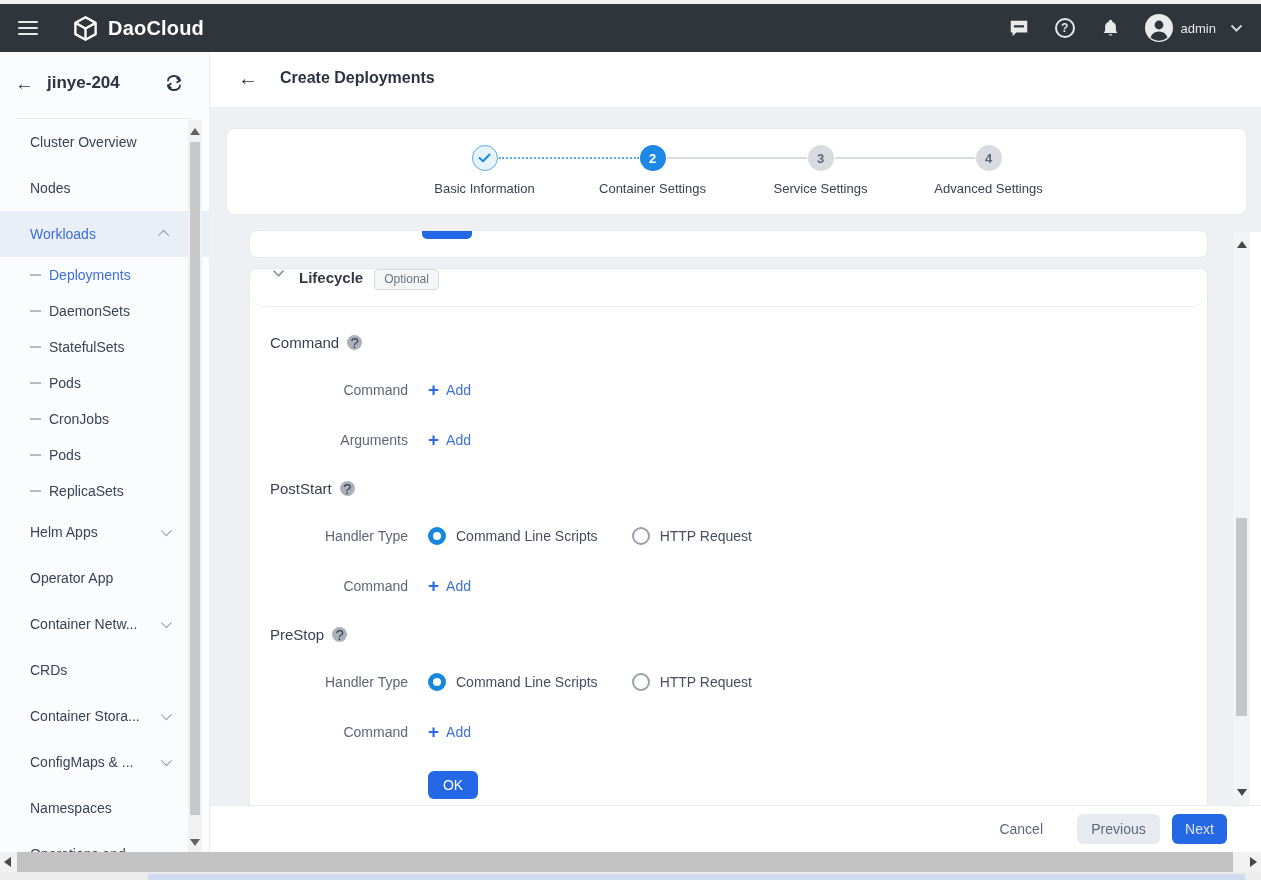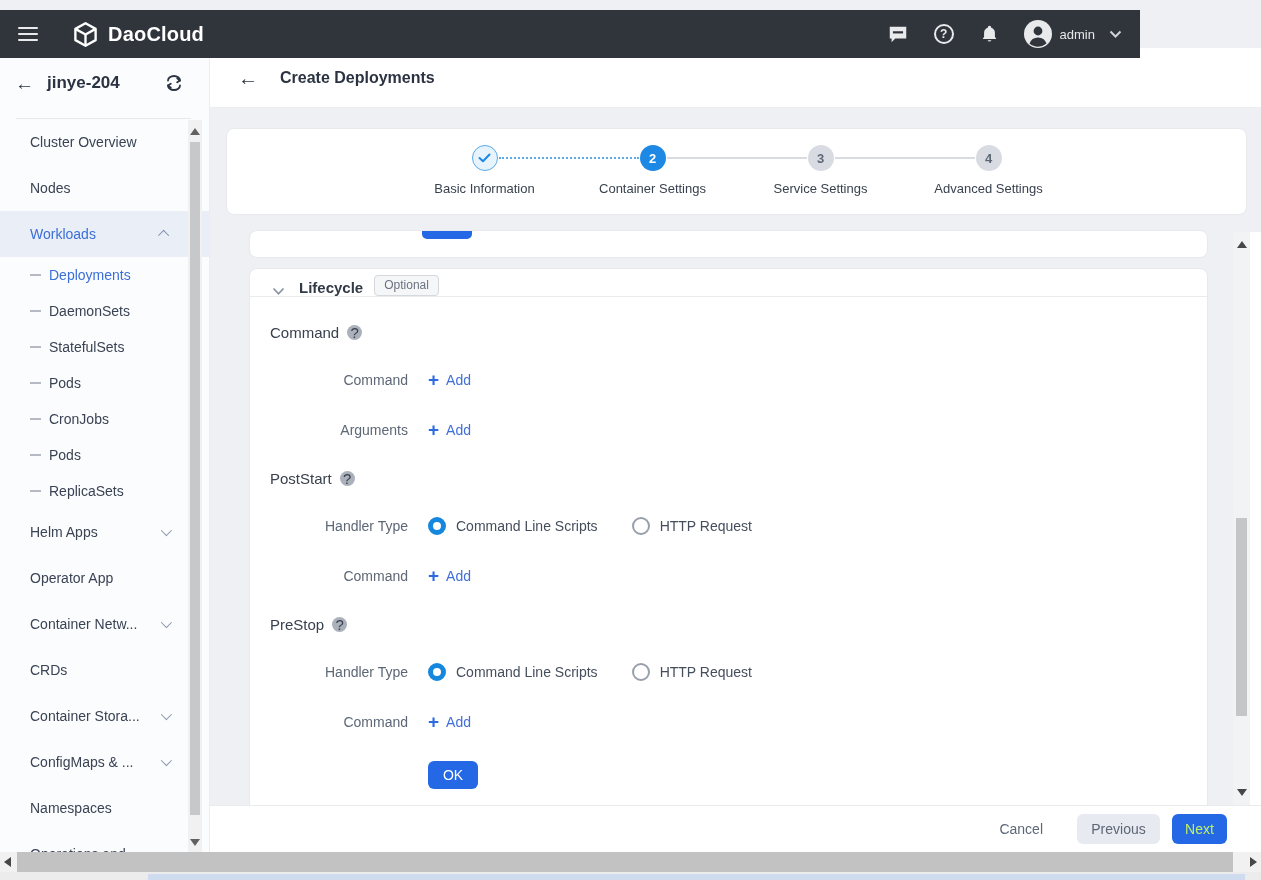--- a/index.html
+++ b/index.html
@@ -1,21 +1,21 @@
 <!DOCTYPE html>
 <html><head>
 <meta charset="utf-8">
 <style>
   * { margin:0; padding:0; box-sizing:border-box; }
   html,body { width:1261px; height:880px; overflow:hidden; }
   body { font-family:"Liberation Sans", sans-serif; background:#fff; }
   .page { position:relative; width:1261px; height:880px; overflow:hidden; background:#eef0f3; }
 
   
-  .topbar { position:absolute; left:0; top:10px; width:1140px; height:48px; background:#30343b; display:flex; align-items:center; z-index:30; }
+  .topbar { position:absolute; left:0; top:4px; width:1261px; height:48px; background:#30343b; display:flex; align-items:center; z-index:30; }
   .hamburger { width:20px; height:14px; margin-left:18px; display:flex; flex-direction:column; justify-content:space-between; cursor:pointer; }
   .hamburger span { display:block; height:2px; background:#e8eaec; border-radius:1px; }
   .brand { display:flex; align-items:center; margin-left:34px; }
   .brand-name { color:#fff; font-size:20px; font-weight:bold; margin-left:9px; letter-spacing:.2px; }
   .topbar-right { margin-left:auto; display:flex; align-items:center; margin-right:18px; }
   .tb-icon { width:24px; height:24px; margin-left:22px; display:flex; align-items:center; justify-content:center; cursor:pointer; }
   .help-circle { width:20px; height:20px; border:2px solid #e8eaec; border-radius:50%; color:#e8eaec; font-size:12px; font-weight:bold; display:flex; align-items:center; justify-content:center; }
   .avatar { width:28px; height:28px; border-radius:50%; background:#e8eaec; margin-left:22px; display:flex; align-items:center; justify-content:center; }
   .admin-name { color:#e6e8ea; font-size:13px; margin-left:8px; }
   .tb-chev { margin-left:14px; }
@@ -61,21 +61,21 @@
   .s-label { margin-top:10px; font-size:13px; color:#39424f; white-space:nowrap; }
   .connector { position:absolute; top:28px; height:0; }
   .connector.dotted { border-top:2px dotted #5aa9e8; }
   .connector.solid { border-top:2px solid #d8dbe0; }
 
   
   .partial-card { position:absolute; left:249px; top:230px; width:959px; height:28px; background:#fff; border:1px solid #e7e9ed; border-radius:8px; z-index:4; overflow:hidden; }
   .clipped-btn { position:absolute; left:172px; top:-2px; width:50px; height:10px; background:#2468e5; border-radius:0 0 5px 5px; }
 
   .lifecycle-card { position:absolute; left:249px; top:268px; width:959px; height:540px; background:#fff; border:1px solid #e7e9ed; border-radius:8px 8px 0 0; z-index:4; overflow:hidden; }
-  .lc-header { height:28px; display:flex; align-items:flex-end; border-bottom:1px solid #e9ebee; padding-left:22px; cursor:pointer; }
+  .lc-header { height:38px; display:flex; align-items:flex-start; border-bottom:1px solid #e9ebee; padding-left:22px; cursor:pointer;border-radius:15px; }
   .lc-title { font-size:15px; font-weight:bold; color:#323a46; margin-left:14px; }
   .lc-badge { margin-left:11px; font-size:12px; color:#6b7280; background:#f5f6f8; border:1px solid #d5d8dd; border-radius:4px; padding:2px 9px 3px; }
   .lc-body { padding:12px 20px 0; }
   .sec-title { height:46px; display:flex; align-items:center; }
   .sec-title span { font-size:15px; color:#39414e; font-weight:500; }
   .help-dot { width:15px; height:15px; border-radius:50%; background:#abb1ba; color:#fff; font-size:10px; font-weight:bold; display:flex; align-items:center; justify-content:center; margin-left:8px; }
   .form-row { height:50px; display:flex; align-items:center; }
   .f-label { width:138px; text-align:right; font-size:14px; color:#5d6776; flex:0 0 auto; }
   .f-control { margin-left:20px; display:flex; align-items:center; }
   .add-link { display:flex; align-items:center; cursor:pointer; }
@@ -91,21 +91,21 @@
   .v-scroll { position:absolute; left:1233px; top:232px; width:17px; height:573px; background:#f2f3f4; z-index:8; }
   .v-scroll .thumb { position:absolute; left:3px; top:286px; width:11px; height:198px; background:#c4c6c8; }
   .v-scroll .tri-up { left:3.5px; top:9px; border-bottom-color:#474747; }
   .v-scroll .tri-down { left:3.5px; bottom:9px; border-top-color:#474747; }
   .right-gutter { position:absolute; left:1250px; top:232px; width:11px; height:573px; background:#fff; z-index:7; }
 
   
   .footer { position:absolute; left:210px; top:805px; width:1051px; height:47px; background:#fff; border-top:1px solid #e9ebee; display:flex; align-items:center; justify-content:flex-end; z-index:9; }
   .btn-cancel { background:none; border:none; color:#5d6776; font-size:14px; cursor:pointer; margin-right:34px; font-family:"Liberation Sans",sans-serif; }
   .btn-prev { width:83px; height:30px; background:#e8eaf1; border:none; border-radius:6px; color:#5d6776; font-size:14px; cursor:pointer; margin-right:12px; font-family:"Liberation Sans",sans-serif; }
-  .btn-next { width:55px; height:30px; background:#2468e5; border:none; border-radius:6px; color:#bef264; font-size:14px; cursor:pointer; margin-right:34px; font-family:"Liberation Sans",sans-serif; }
+  .btn-next { width:55px; height:30px; background:#2468e5; border:none; border-radius:6px; color:#e5e5e5; font-size:14px; cursor:pointer; margin-right:34px; font-family:"Liberation Sans",sans-serif; }
 
   
   .h-scroll { position:absolute; left:0; top:852px; width:1261px; height:20px; background:#f1f1f1; z-index:40; }
   .h-scroll .thumb { position:absolute; left:17px; top:0; width:1216px; height:20px; background:#c2c2c2; }
   .tri-left { width:0; height:0; border-top:5px solid transparent; border-bottom:5px solid transparent; border-right:7px solid #474747; position:absolute; left:4px; top:5px; }
   .tri-right { width:0; height:0; border-top:5px solid transparent; border-bottom:5px solid transparent; border-left:7px solid #474747; position:absolute; right:4px; top:5px; }
   .bottom-edge { position:absolute; left:0; top:872px; width:1261px; height:8px; background:#ececec; z-index:40; }
   .bottom-edge .blue { position:absolute; left:148px; top:2px; width:1097px; height:6px; background:#cfdcef; }
 </style>
 </head>

